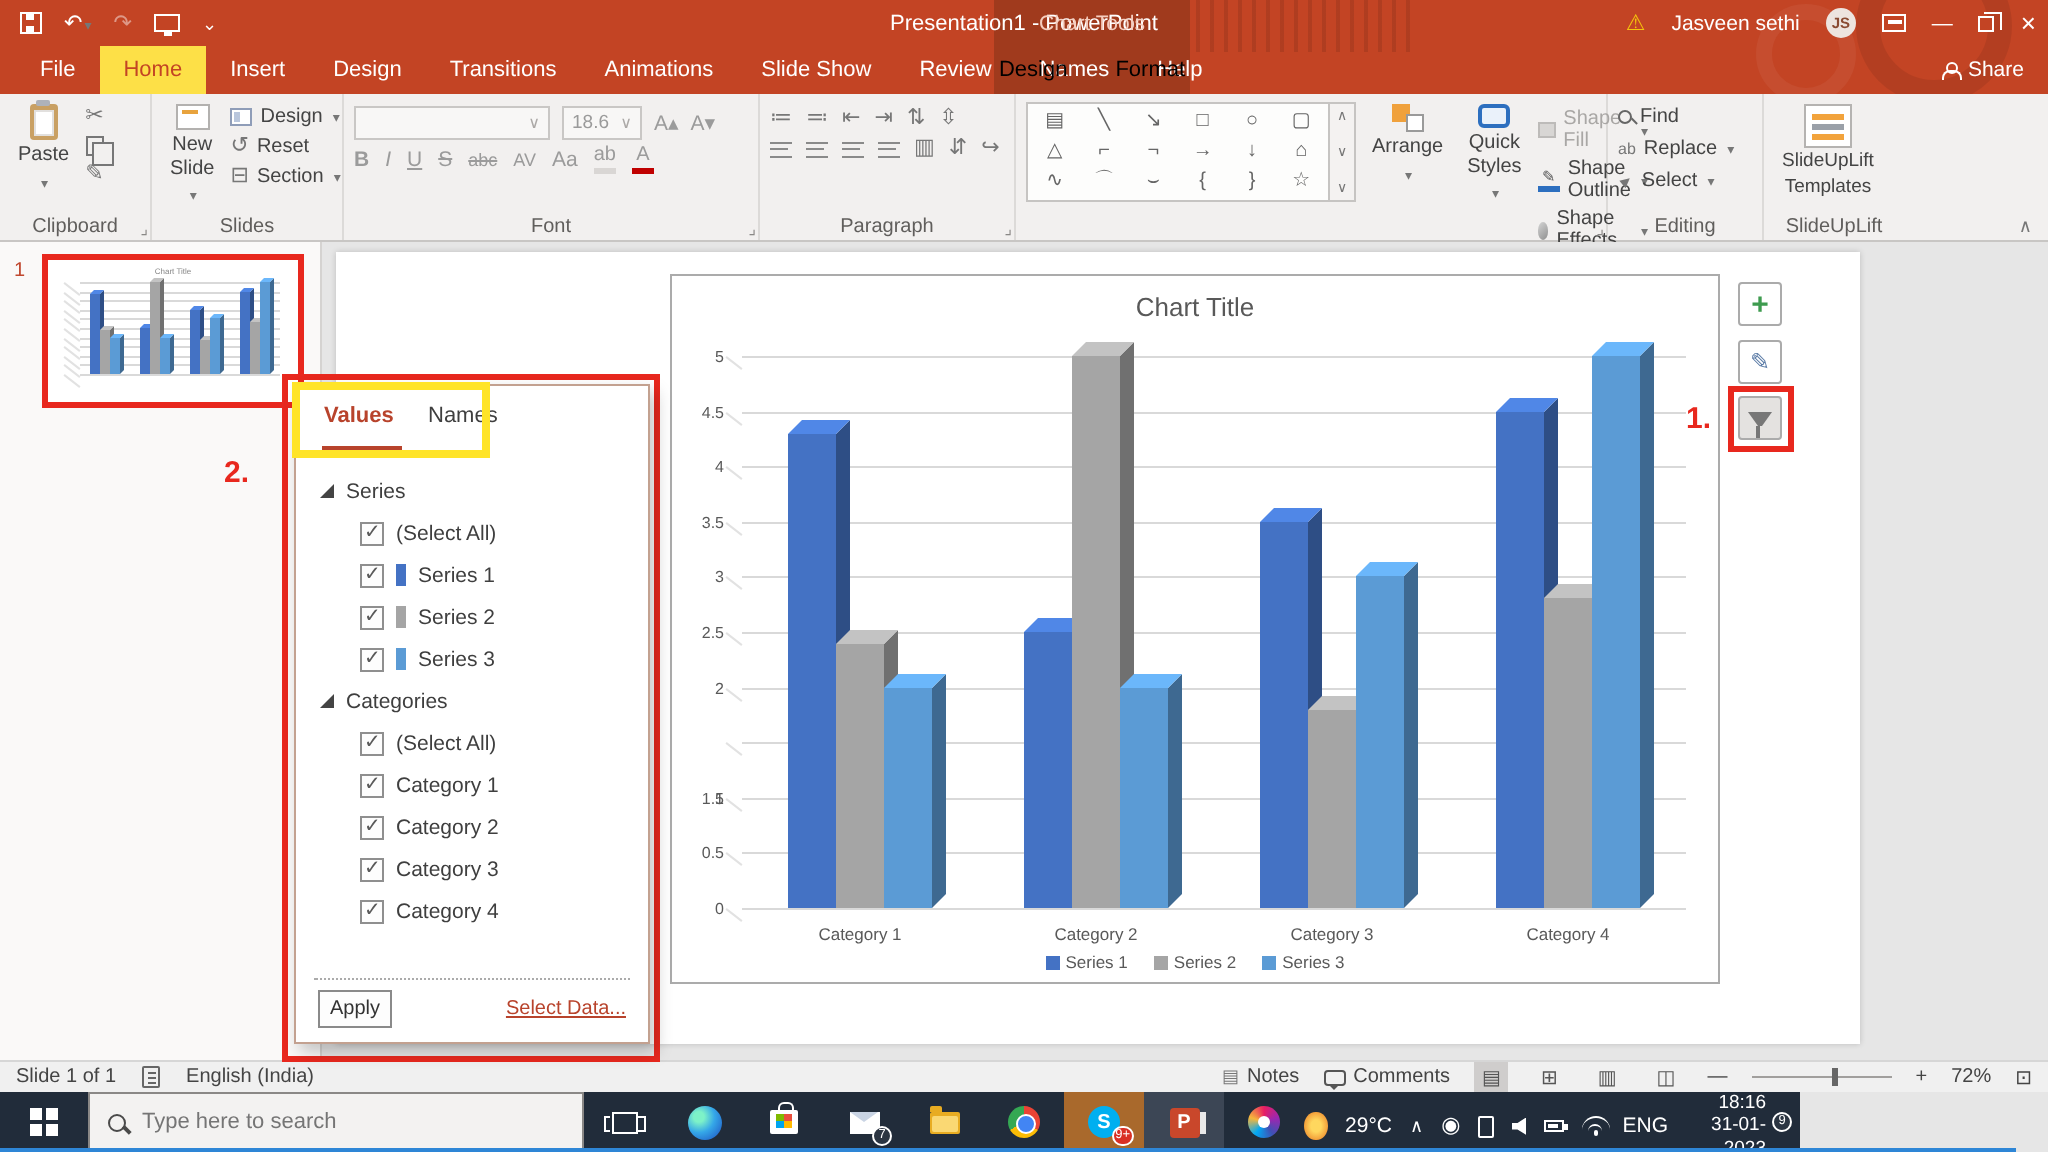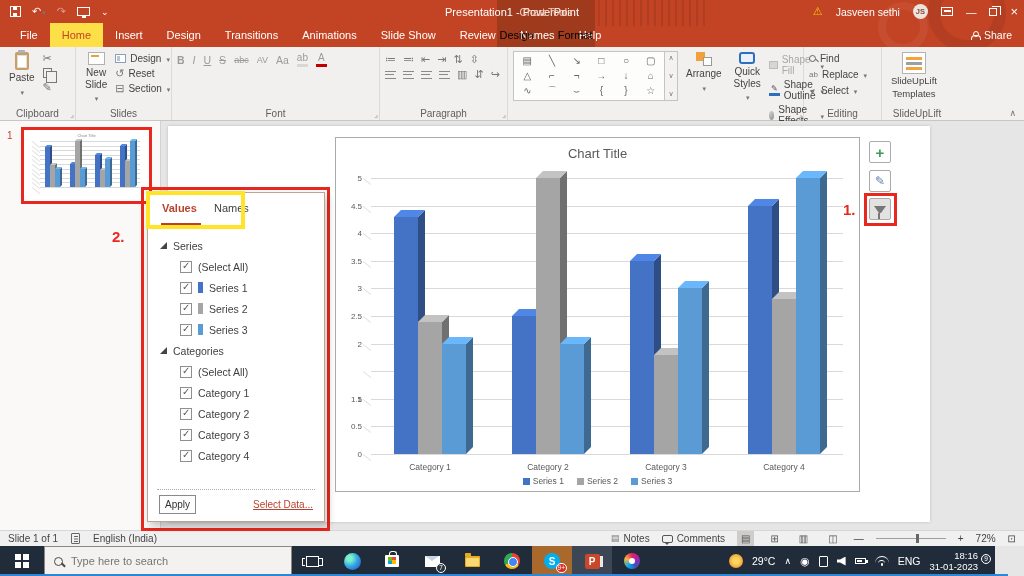--- a/index.html
+++ b/index.html
@@ -138,21 +138,21 @@
 .accic::after{content:"";position:absolute;left:1.5px;top:2px;right:1.5px;height:1px;background:#666;box-shadow:0 2.5px 0 #666,0 5px 0 #666}
 .sb-right{margin-left:auto;display:flex;align-items:center;gap:12px;padding-right:8px}
 .sb-it{display:flex;align-items:center;gap:4px}
 .bub{width:11px;height:8px;border:1.2px solid #555;border-radius:2px;position:relative}
 .bub::after{content:"";position:absolute;left:2px;bottom:-5px;border:2.5px solid transparent;border-top-color:#555}
 .viewbtn{padding:0 4px;font-size:10px;color:#555;height:15px;display:flex;align-items:center}
 .viewbtn.pressed{background:#CFCDCC}
 .ztrack{width:70px;height:1.5px;background:#A19F9D;position:relative}
 .zthumb{position:absolute;left:58%;top:-4px;width:3px;height:9px;background:#666}
 
-.taskbar{position:absolute;left:0;top:546px;width:995px;height:30px;background:#212C3A;display:flex;align-items:center;color:#fff}
+.taskbar{position:absolute;left:0;top:546px;width:900px;height:30px;background:#212C3A;display:flex;align-items:flex-start;color:#fff}
 .tb-btn{width:44px;height:30px;display:flex;align-items:center;justify-content:center;flex:0 0 auto}
 .win{display:grid;grid-template-columns:6px 6px;gap:1.5px}
 .win i{width:6px;height:6px;background:#fff}
 .tsearch{width:248px;height:30px;background:#F3F2F1;border:1px solid #8A8886;display:flex;align-items:center;gap:8px;padding:0 9px;flex:0 0 auto}
 .tsearch input{border:none;outline:none;background:transparent;font-size:11px;color:#5f5f5f;font-family:"Liberation Sans",sans-serif;width:190px}
 .mag2{width:9px;height:9px;border:1.6px solid #4a4a4a;border-radius:50%;position:relative;flex:0 0 auto}
 .mag2::after{content:"";position:absolute;width:5px;height:1.6px;background:#4a4a4a;transform:rotate(45deg);right:-4px;bottom:-1px}
 .ticon{width:40px;height:30px;display:flex;align-items:center;justify-content:center;position:relative;flex:0 0 auto}
 .tv{width:13px;height:11px;border:1.5px solid #fff;position:relative}
 .tv::before{content:"";position:absolute;left:-5px;top:1px;width:2.5px;height:6px;border:1px solid #fff;border-right:none}
@@ -284,20 +284,26 @@
           <span class="gi">⊟</span>
           <span>Section</span>
           <span class="dd"></span>
         </span>
     </div>
     <div class="grp-label">Slides</div>
   </div>
 
   <div class="grp" style="width:208px">
     <div class="fgrid" style="width:100%">
+      <div class="frow">
+        <span class="combo" style="width:98px"></span>
+        <span class="combo" style="width:40px">18.6</span>
+        <span class="fbtn">A▴</span>
+        <span class="fbtn">A▾</span>
+      </div>
       <div class="frow" style="gap:8px">
         <span class="fbtn b">B</span>
         <span class="fbtn i">I</span>
         <span class="fbtn u">U</span>
         <span class="fbtn s">S</span>
         <span class="fbtn s" style="font-size:9px">abc</span>
         <span class="fbtn" style="font-size:9px">AV</span>
         <span class="fbtn">Aa</span>
         <span class="swbar">
             <span>ab</span>

